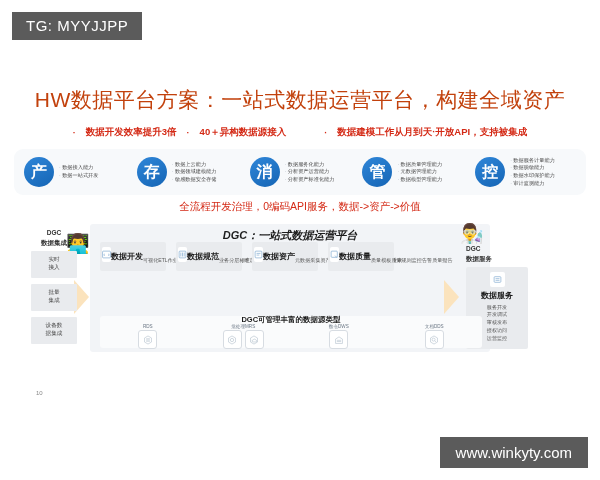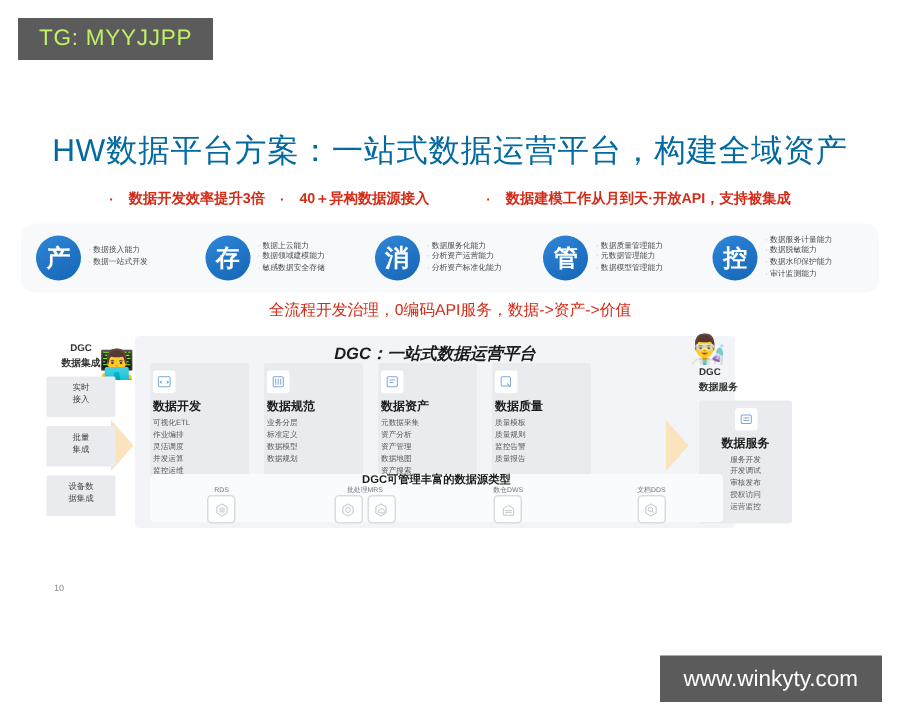--- a/index.html
+++ b/index.html
@@ -5,42 +5,42 @@
   html,body{margin:0;padding:0;}
   body{
     width:600px;height:480px;
     background:#ffffff;
     font-family:"Liberation Sans","DejaVu Sans",sans-serif;
     position:relative;overflow:hidden;
   }
   
   .tg-tag{
     position:absolute;left:12px;top:12px;
-    background:#5b5b5b;color:#bef264;
+    background:#5b5b5b;color:#ffffff;
     font-size:15px;letter-spacing:.5px;
     padding:5px 14px 6px 14px;
     white-space:nowrap;
   }
   
   .watermark{
     position:absolute;right:12px;bottom:12px;
     background:#5b5b5b;color:#fff;
     font-size:15px;padding:7px 16px;
     white-space:nowrap;
   }
   
   .slide{
     position:absolute;left:0;top:62px;
     width:600px;height:340px;
     background:#fff;
   }
   .slide-title{
     text-align:center;
     font-size:21px;
-    color:#0369a1;
+    color:#c2410c;
     font-weight:400;
     margin-top:24px;
     letter-spacing:.5px;
     white-space:nowrap;
   }
   .subtitle-row{
     display:flex;justify-content:center;align-items:center;
     gap:10px;margin-top:12px;
     font-size:9.5px;font-weight:bold;color:#d42a16;
     white-space:nowrap;
@@ -113,21 +113,21 @@
     margin-bottom:6px;border-radius:1px;
   }
   
   .cards{
     position:absolute;left:86px;top:24px;
     display:flex;gap:10px;
   }
   .card{
     width:66px;background:#e9ebee;border-radius:2px;
     padding:5px 2px 6px 2px;
-    display:flex;flex-direction:column;align-items:flex-start;
+    display:flex;flex-direction:row;align-items:flex-end;
     box-sizing:border-box;
   }
   .card-icon{
     width:15px;height:15px;background:#fff;border-radius:2px;
     display:flex;align-items:center;justify-content:center;
     margin-bottom:3px;
   }
   .card-icon svg{display:block;}
   .card-title{
     font-size:8px;font-weight:bold;color:#1c1c1c;margin-bottom:3px;

